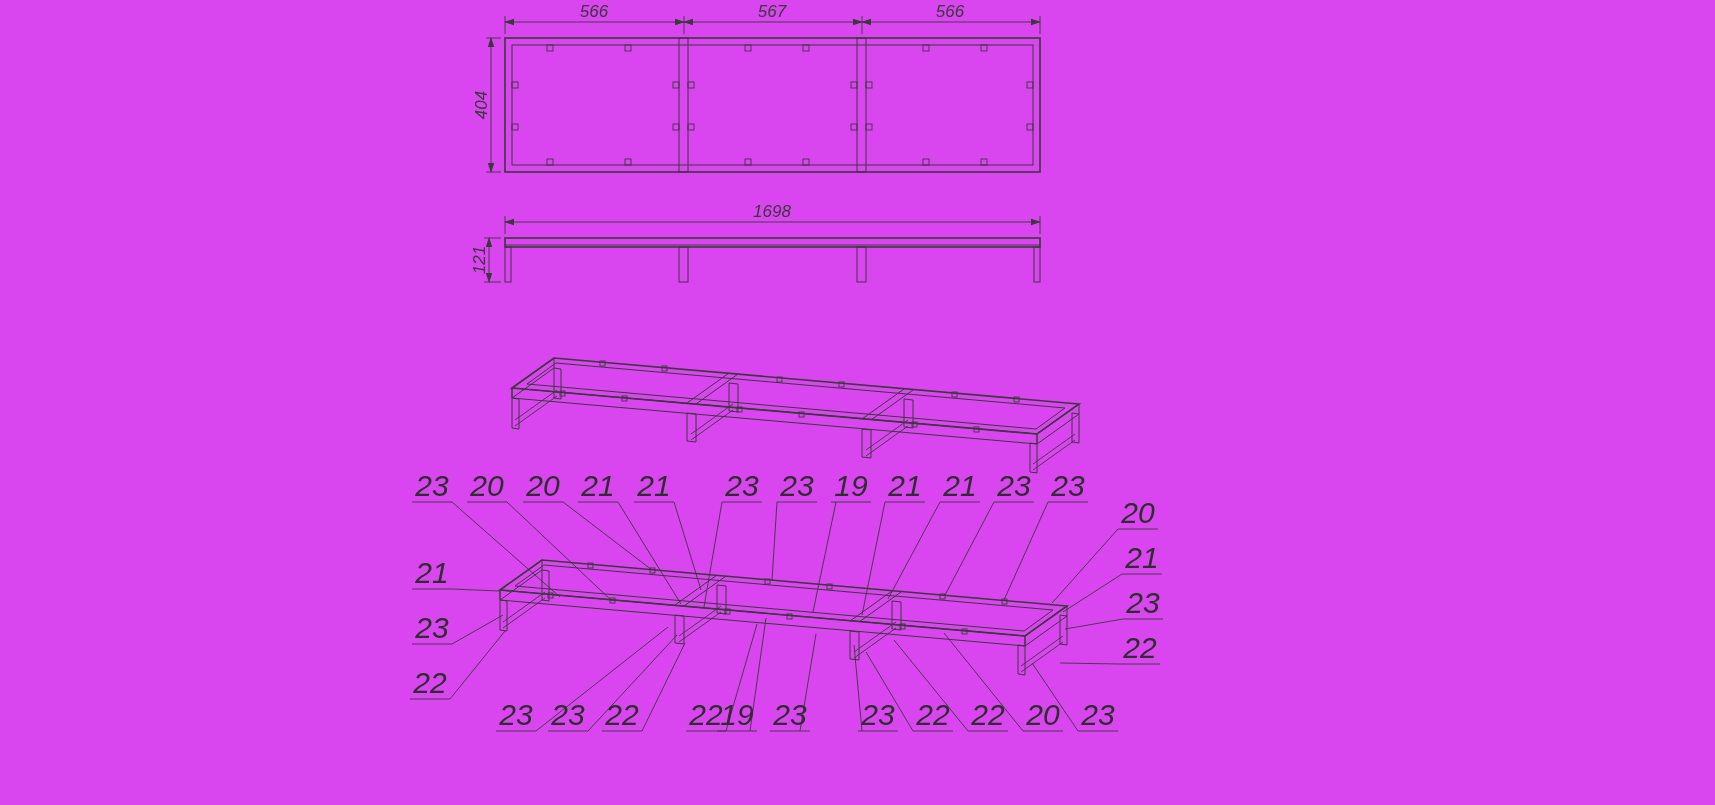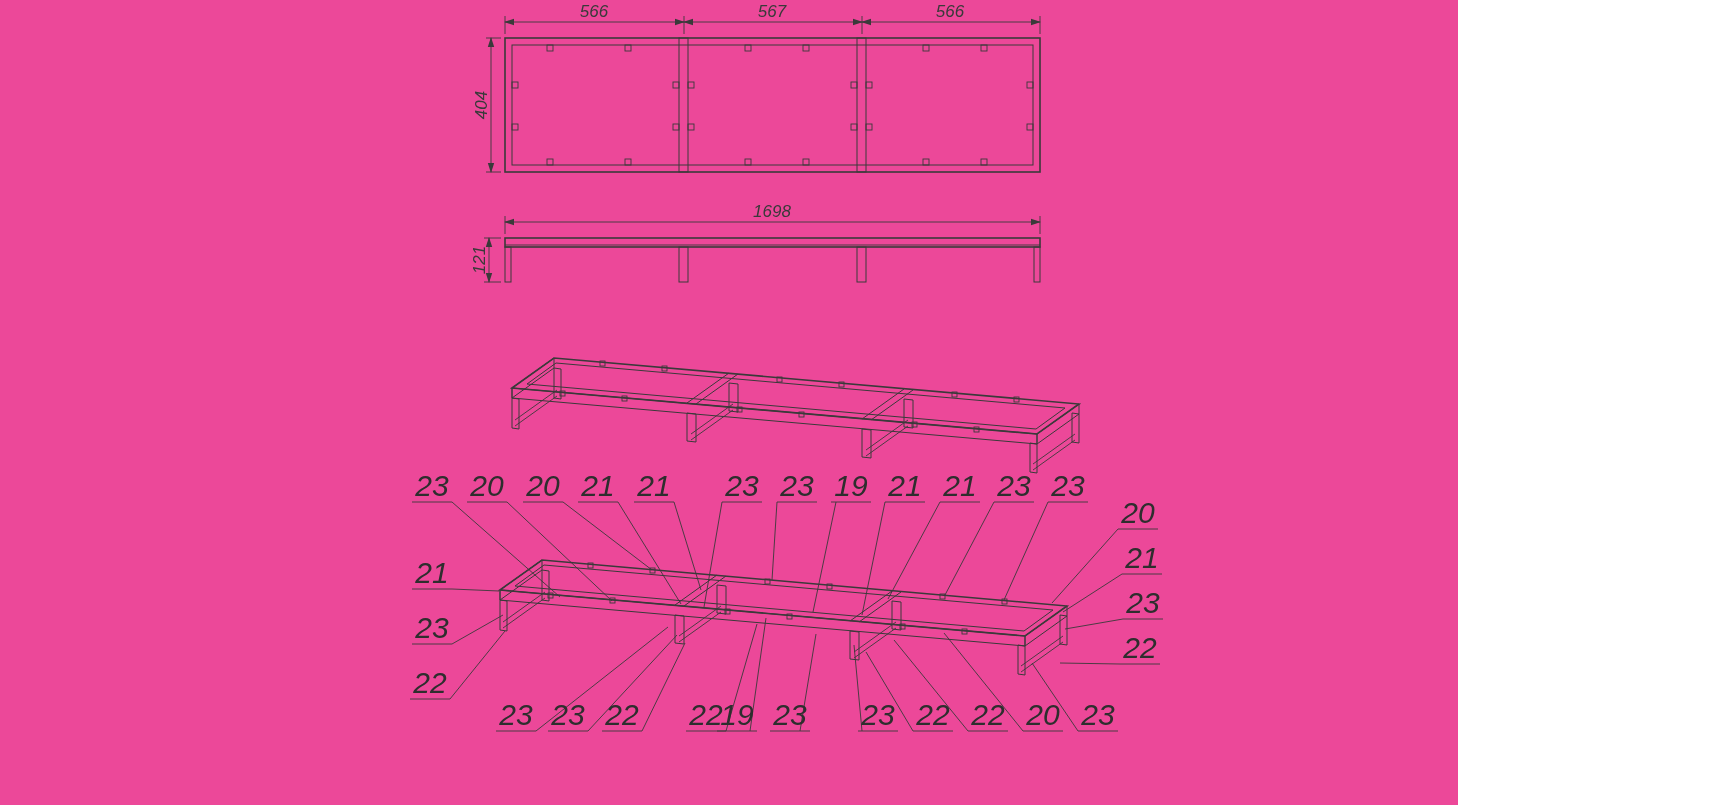--- a/index.html
+++ b/index.html
@@ -1,16 +1,16 @@
 <!DOCTYPE html>
 <html><head>
 <meta charset="utf-8">
 <style>
   html,body{margin:0;padding:0;background:#ffffff;}
-  .canvas{position:relative;width:1458px;height:805px;background:#ec4899;overflow:hidden;
+  .canvas{position:relative;width:1715px;height:805px;background:#d946ef;overflow:hidden;
           font-family:"Liberation Sans",sans-serif;}
   svg{position:absolute;left:0;top:0;}
   .ln{stroke:#3a3a3a;fill:none;stroke-width:1;}
   .thick{stroke-width:1.6;}
   .thin{stroke-width:0.9;}
   .dim-text{font-family:"Liberation Sans",sans-serif;font-style:italic;font-size:17px;fill:#3a3a3a;}
   .callout-text{font-family:"Liberation Sans",sans-serif;font-style:italic;font-size:30px;fill:#2e2e2e;}
   .leader{stroke:#3a3a3a;stroke-width:0.9;fill:none;}
 </style>
 </head>

